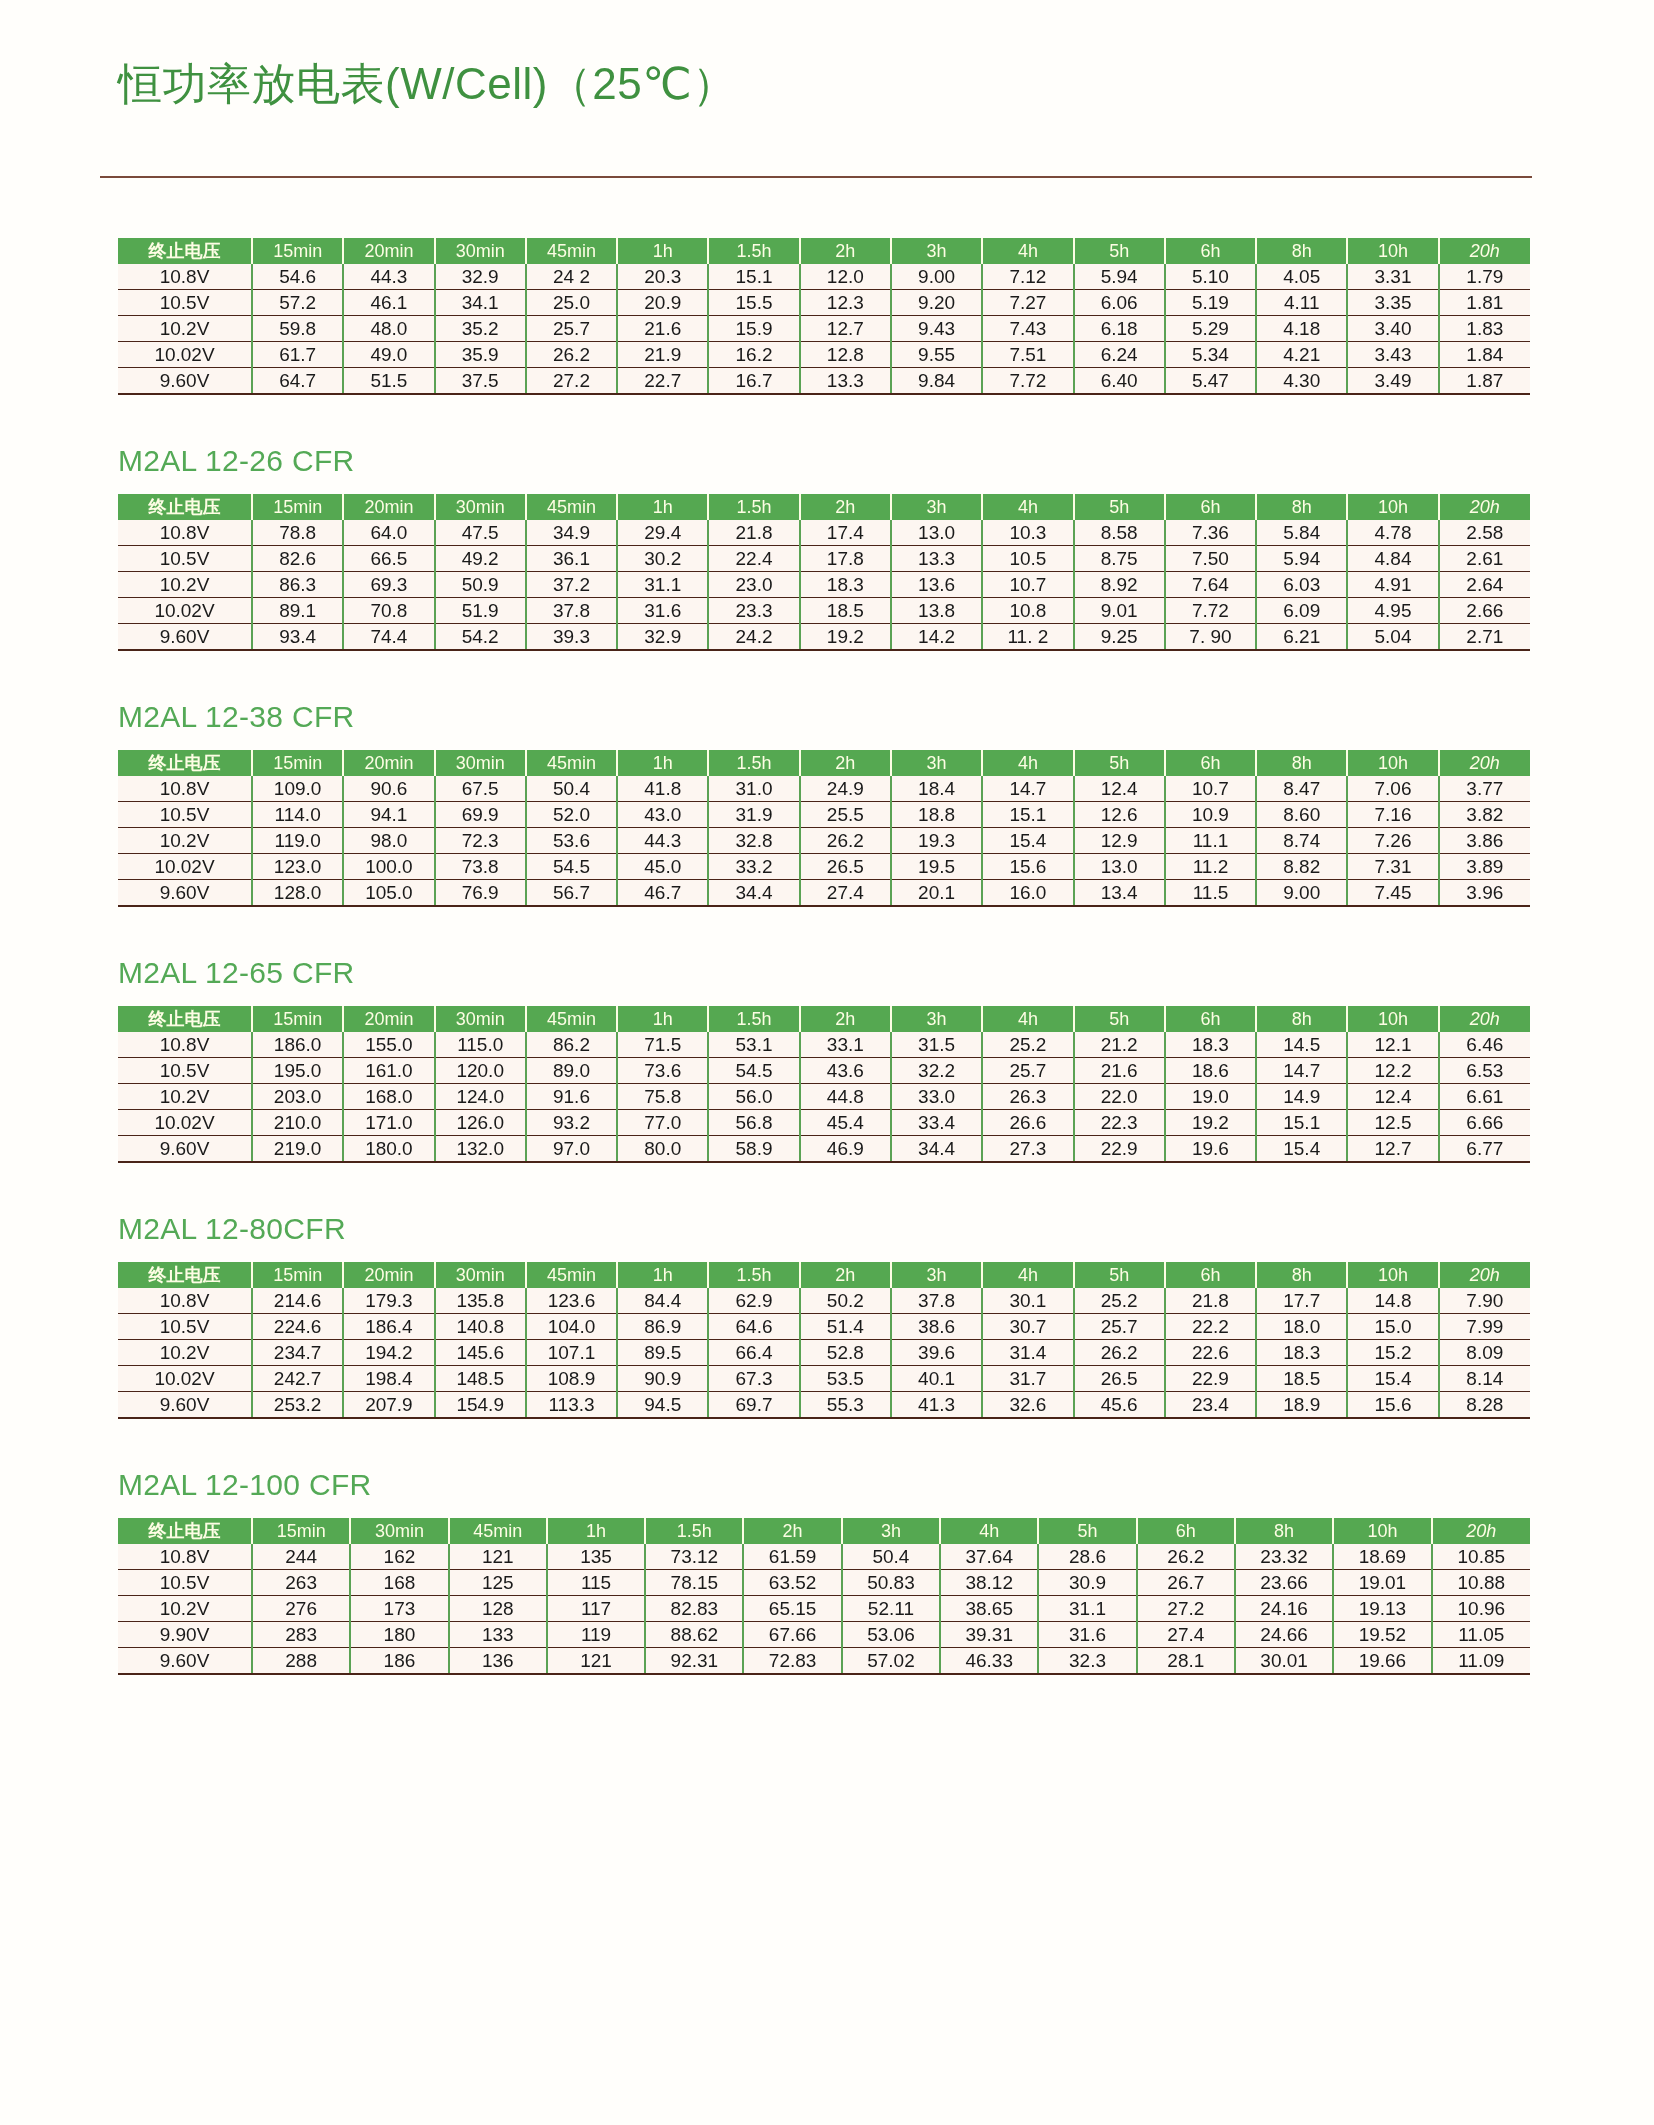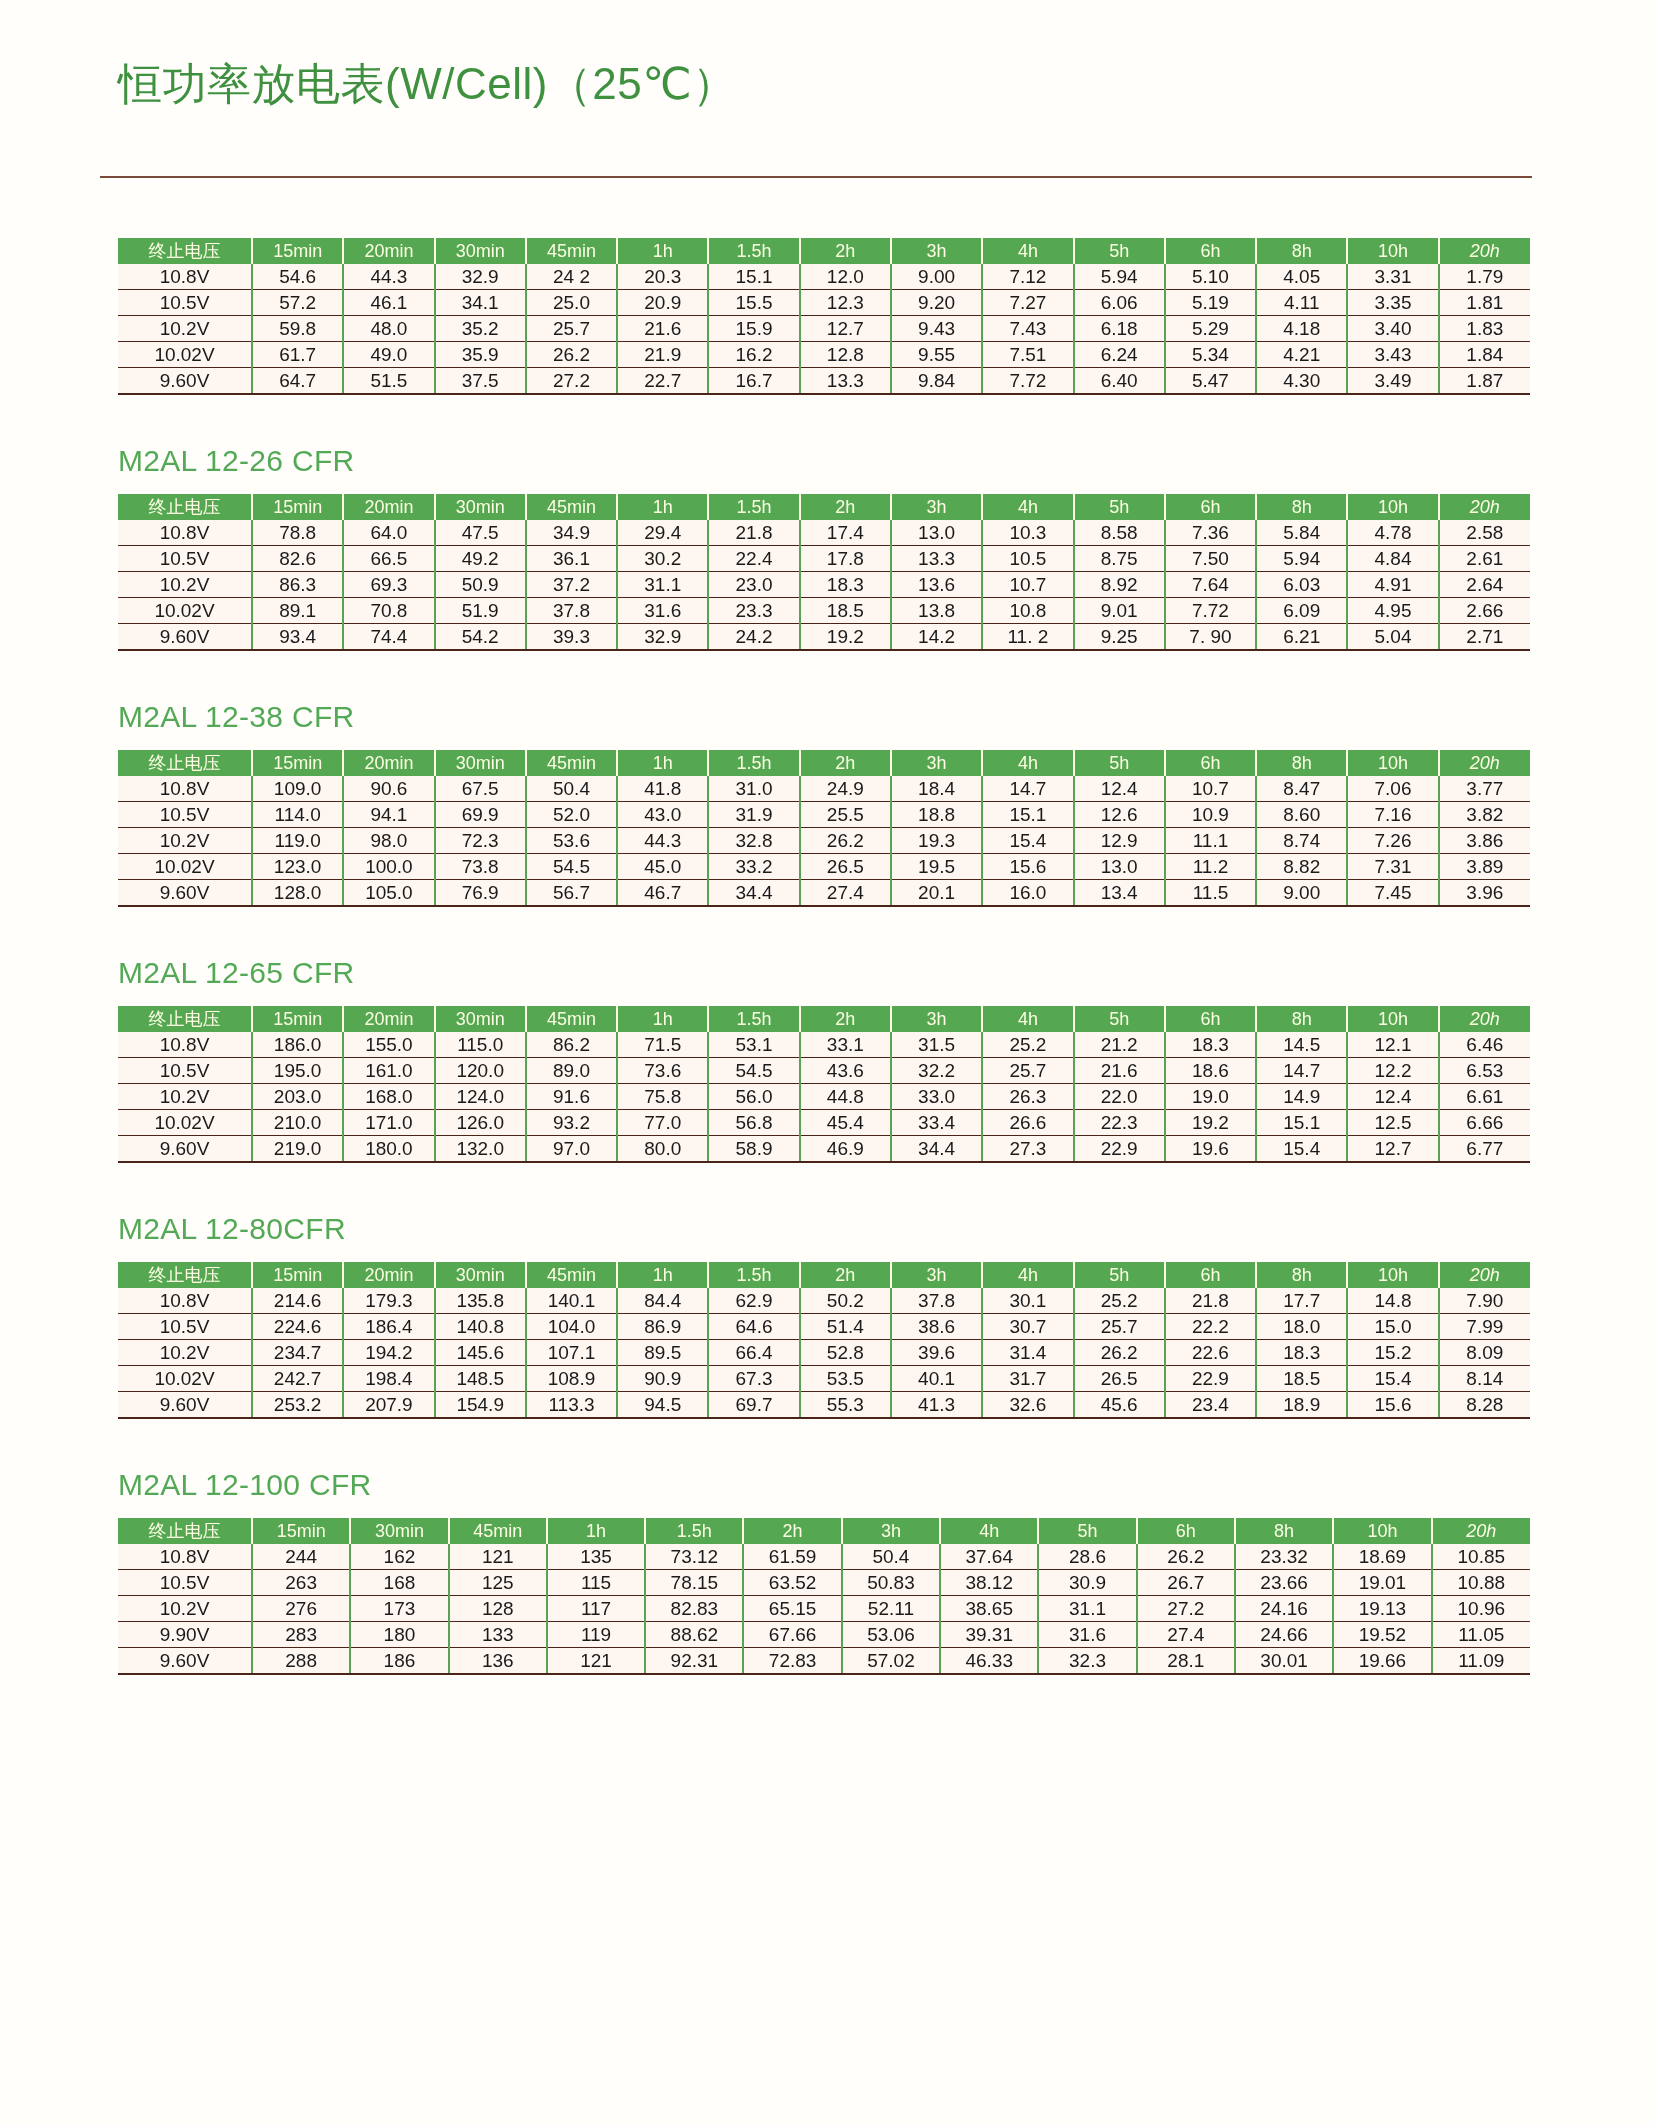--- a/index.html
+++ b/index.html
@@ -72,20 +72,21 @@
     height: 26px;
     line-height: 26px;
     padding: 0;
     text-align: center;
     border-left: 2px solid #fdfde4;
     border-right: 2px solid #fdfde4;
     box-sizing: border-box;
   }
   table.dt th:first-child {
     border-left: none;
+    font-weight: bold;
   }
   table.dt th:last-child {
     border-right: none;
     font-style: italic;
   }
   table.dt td {
     background: #fdf6f1;
     color: #1a1a1a;
     font-size: 19px;
     height: 25px;
@@ -666,21 +667,21 @@
               <th>10h</th>
               <th>20h</th>
             </tr>
           </thead>
           <tbody>
             <tr>
               <td>10.8V</td>
               <td>214.6</td>
               <td>179.3</td>
               <td>135.8</td>
-              <td>140.1</td>
+              <td>123.6</td>
               <td>84.4</td>
               <td>62.9</td>
               <td>50.2</td>
               <td>37.8</td>
               <td>30.1</td>
               <td>25.2</td>
               <td>21.8</td>
               <td>17.7</td>
               <td>14.8</td>
               <td>7.90</td>

